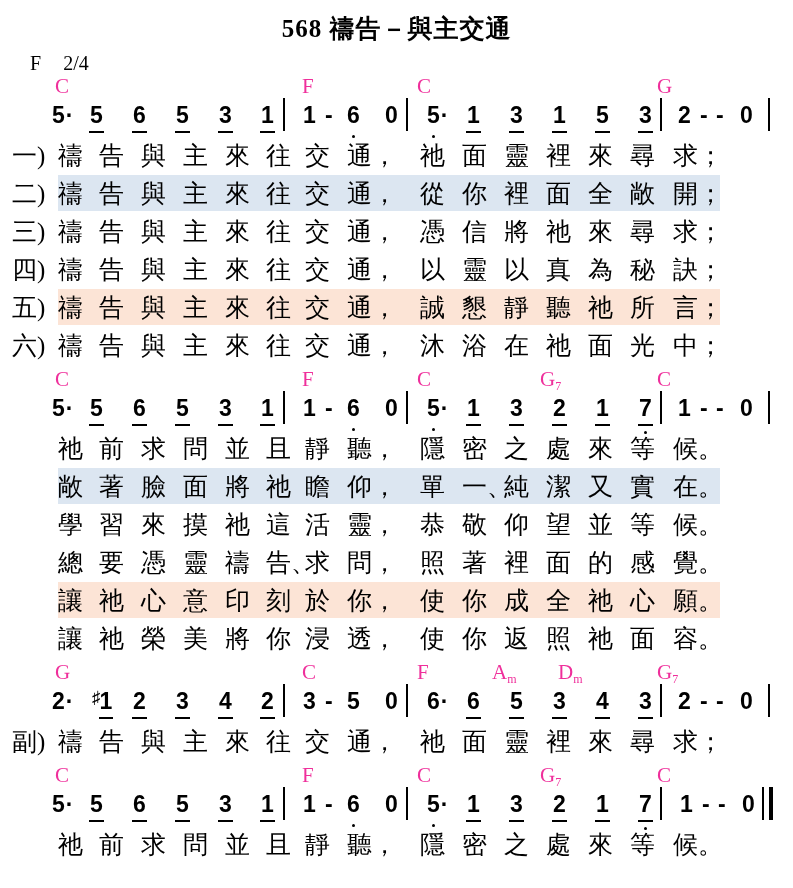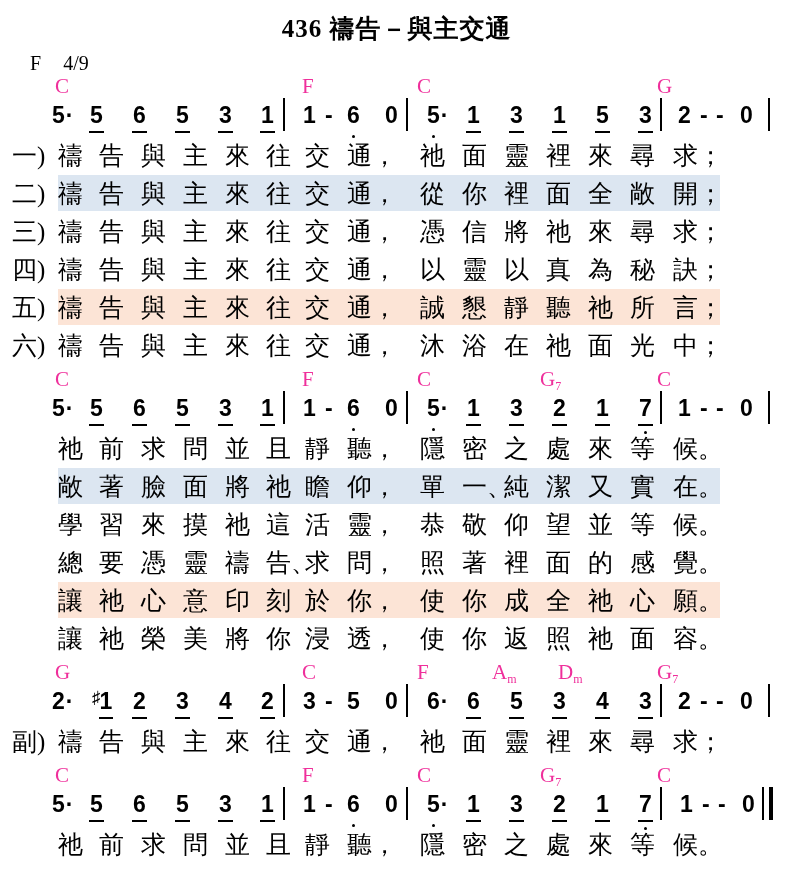--- a/index.html
+++ b/index.html
@@ -140,24 +140,24 @@
     text-align: center;
     white-space: nowrap;
   }
   .lyricrow .prefix { text-align: left; }
 
   .spacer-sm { height: 4px; }
 </style>
 </head>
 <body>
 
-<div id="title">436 禱告－與主交通</div>
+<div id="title">568 禱告－與主交通</div>
 
 <div id="keyline">
-  <span>F</span><span class="meter">4/9</span>
+  <span>F</span><span class="meter">2/4</span>
 </div>
 
 <div id="score">
     <div class="system">
       <div class="chordrow">
         <span class="chord" style="left: 55px;">C</span>
         <span class="chord" style="left: 302px;">F</span>
         <span class="chord" style="left: 417px;">C</span>
         <span class="chord" style="left: 657px;">G</span>
       </div>

